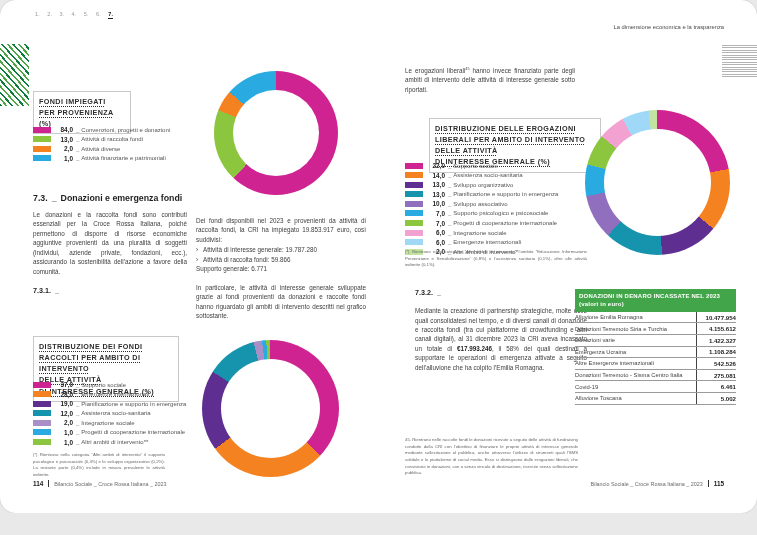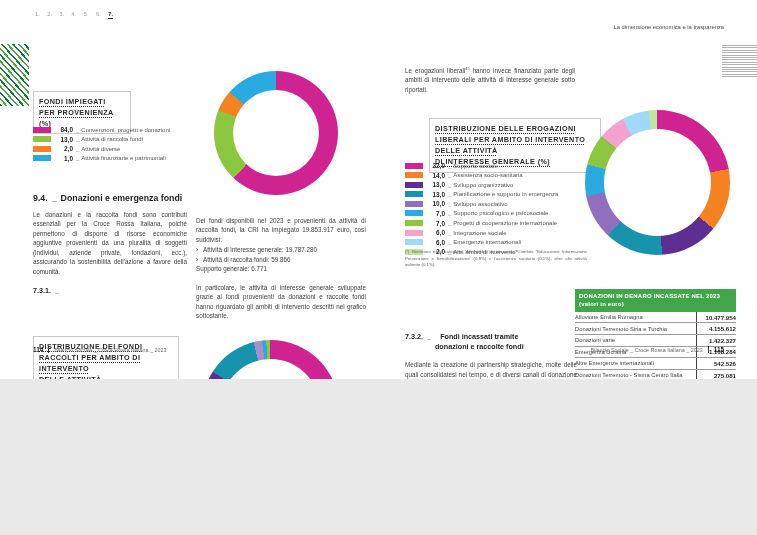--- a/index.html
+++ b/index.html
@@ -1,18 +1,18 @@
 <!DOCTYPE html>
 <html><head>
 <meta charset="utf-8">
 <style>
   html,body{margin:0;padding:0;background:#e9e9e9;}
   *{box-sizing:border-box;}
-  .canvas{position:relative;width:757px;height:379px;background:#ffffff;outline:1px solid #dcdcdc;
-          font-family:"Liberation Sans",sans-serif;color:#3a3a3a;overflow:hidden;margin:0 auto;}
+  .canvas{position:relative;width:757px;height:513px;background:#ffffff;outline:1px solid #dcdcdc;
+          font-family:"Liberation Sans",sans-serif;color:#3a3a3a;overflow:hidden;margin:0 auto;border-radius:16px;}
 
   
   .nav{position:absolute;left:35px;top:11px;display:flex;gap:7px;font-size:5.5px;color:#9a9a9a;}
   .nav .nav-item{letter-spacing:.3px;}
   .nav .nav-item.active{color:#1a1a1a;font-weight:bold;border-bottom:1px solid #1a1a1a;padding-bottom:1px;}
   .header-right{position:absolute;right:33px;top:24px;width:260px;text-align:right;font-size:5.8px;color:#4a4a4a;}
   .logo{position:absolute;left:0;top:44px;width:29px;height:62px;
         background:repeating-linear-gradient(48deg,#0e7c3f 0 1.6px,#ffffff 1.6px 4.2px,#53a544 4.2px 5.8px,#ffffff 5.8px 8.4px);}
   .stripes-right{position:absolute;right:0;top:45px;width:35px;height:33px;
         background:repeating-linear-gradient(to bottom,#b3b3b3 0 1px,#ffffff 1px 2.4px);}
@@ -57,21 +57,21 @@
   .bullets{margin:1px 0 0 0;}
   .b-row{display:flex;font-size:6.3px;line-height:1.5;color:#3d3d3d;}
   .b-char{flex:0 0 7px;}
   .midcol .para2{margin-top:9px;}
   .footnote{position:absolute;font-size:4.3px;line-height:1.55;color:#666;text-align:justify;}
   .fn2{left:33px;top:452px;width:132px;}
   .fn3{left:405px;top:249px;width:182px;}
   .fn45{left:405px;top:437px;width:173px;}
   .rp-intro{position:absolute;left:405px;top:66px;width:170px;}
   .sup{font-size:3.8px;vertical-align:super;}
-  .sec732{position:absolute;left:405px;top:288px;width:172px;margin-top:44px;}
+  .sec732{position:absolute;left:415px;top:288px;width:172px;}
   .sec732 .para{margin-top:8px;}
   .bold{font-weight:bold;color:#1f1f1f;}
 
   
   .dtable{position:absolute;left:575px;top:289px;width:161px;font-size:5.8px;}
   .dt-head{background:#43a549;color:#fff;font-weight:bold;padding:3px 4px;line-height:1.4;font-size:6px;letter-spacing:.2px;}
   .dt-row{display:flex;align-items:center;border-bottom:1px solid #9a9a9a;height:11.6px;}
   .dt-label{flex:1;color:#444;padding-right:3px;white-space:nowrap;overflow:hidden;}
   .dt-val{flex:0 0 40px;text-align:right;font-weight:bold;color:#1f1f1f;border-left:1px solid #444;
           font-size:6.1px;height:100%;display:flex;align-items:center;justify-content:flex-end;}
@@ -128,21 +128,21 @@
         <span class="lg-sep">_</span>
         <span class="lg-label">Attività finanziarie e patrimoniali</span>
       </div>
     </div>
   <div class="donut donut1" style="background: conic-gradient(rgb(207, 35, 145) 0deg, rgb(207, 35, 145) 223.2deg, rgb(140, 198, 63) 223.2deg, rgb(140, 198, 63) 291.6deg, rgb(245, 130, 32) 291.6deg, rgb(245, 130, 32) 311.4deg, rgb(41, 171, 226) 311.4deg, rgb(41, 171, 226) 360deg);">
       <div class="hole"></div>
     </div>
 
   <div class="sec73">
     <div class="h-main">
-      <span class="h-num">9.4.</span>
+      <span class="h-num">7.3.</span>
       <span class="h-dash">_</span>
       <span class="h-text">Donazioni e emergenza fondi</span>
     </div>
     <div class="para">Le donazioni e la raccolta fondi sono contributi essenziali per la Croce Rossa Italiana, poiché permettono di disporre di risorse economiche aggiuntive provenienti da una pluralità di soggetti (individui, aziende private, fondazioni, ecc.), assicurando la sostenibilità dell’azione a favore della comunità.</div>
   </div>
 
   <div class="sec731">
     <div class="h-sub">
       <span class="h-num">7.3.1.</span>
       <span class="h-dash">_</span>
@@ -292,22 +292,20 @@
     </div>
   <div class="footnote fn3">(*) Rientrano nella categoria “Altri ambiti di intervento” l’ambito “Educazione Informazione Prevenzione e Sensibilizzazione” (0,8%) e l’assistenza sanitaria (0,1%), oltre alle attività indirette (0,1%).</div>
   <div class="donut donut3" style="background: conic-gradient(rgb(207, 35, 145) 0deg, rgb(207, 35, 145) 79.2deg, rgb(245, 130, 32) 79.2deg, rgb(245, 130, 32) 129.6deg, rgb(95, 46, 145) 129.6deg, rgb(95, 46, 145) 176.4deg, rgb(22, 147, 173) 176.4deg, rgb(22, 147, 173) 223.2deg, rgb(143, 111, 190) 223.2deg, rgb(143, 111, 190) 259.2deg, rgb(41, 171, 226) 259.2deg, rgb(41, 171, 226) 284.4deg, rgb(140, 198, 63) 284.4deg, rgb(140, 198, 63) 309.6deg, rgb(242, 161, 208) 309.6deg, rgb(242, 161, 208) 331.2deg, rgb(159, 217, 247) 331.2deg, rgb(159, 217, 247) 352.8deg, rgb(195, 228, 160) 352.8deg, rgb(195, 228, 160) 360deg);">
       <div class="hole"></div>
     </div>
 
   <div class="sec732">
     <div class="h-sub">
       <span class="h-num">7.3.2.</span>
       <span class="h-dash">_</span>
-      <span class="h-text">Fondi incassati tramite
-donazioni e raccolte fondi</span>
     </div>
     <div class="para">
       <span>Mediante la creazione di partnership strategiche, molte delle quali consolidatesi nel tempo, e di diversi canali di donazione e raccolta fondi (tra cui piattaforme di crowdfunding e altri canali digitali), al 31 dicembre 2023 la CRI aveva incassato un totale di </span><span class="bold">€17.993.246</span><span>, il 58% dei quali destinati a supportare le operazioni di emergenza attivate a seguito dell’alluvione che ha colpito l’Emilia Romagna.</span>
     </div>
   </div>
 
   <div class="footnote fn45">45. Rientrano nelle raccolte fondi le donazioni ricevute a seguito delle attività di fundraising condotte dalla CRI con l’obiettivo di finanziare le proprie attività di interesse generale mediante sollecitazione al pubblico, anche attraverso l’utilizzo di strumenti quali l’SMS solidale e le piattaforme di social media. Esse si distinguono dalle erogazioni liberali, che consistono in donazioni, con o senza vincolo di destinazione, ricevute senza sollecitazione pubblica.</div>
 
   <div class="dtable">
     <div class="dt-head" style="background: rgb(67, 165, 73);">

